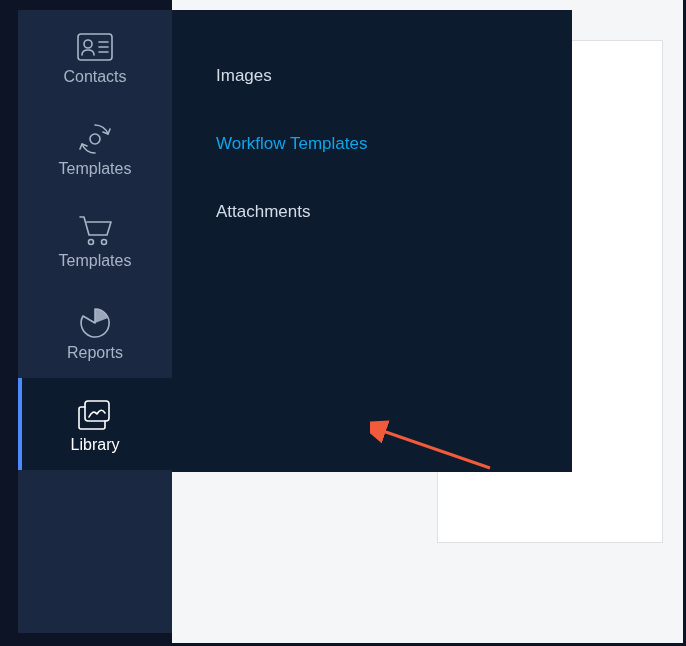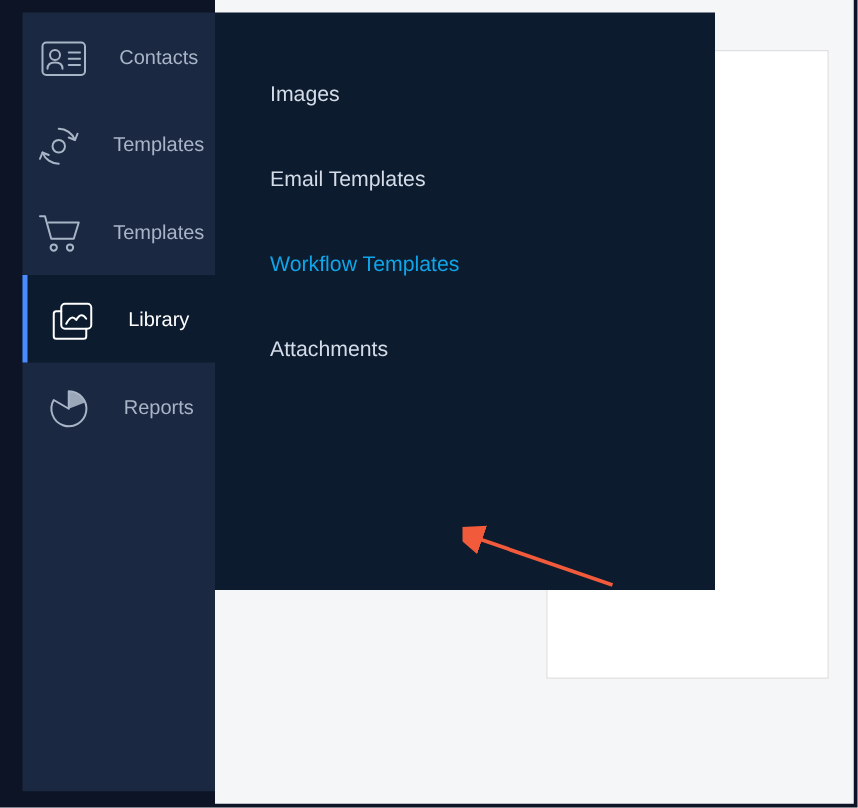--- a/index.html
+++ b/index.html
@@ -34,27 +34,27 @@
       top: 10px;
       width: 154px;
       height: 623px;
       background: #1b2841;
       display: flex;
       flex-direction: column;
       z-index: 5;
     }
     .sidebar-item {
       display: flex;
-      flex-direction: row;
+      flex-direction: column;
       align-items: center;
       justify-content: center;
       padding: 20px 0 16px 0;
       cursor: pointer;
       color: #a8b5c7;
-      gap: 24px;
+      gap: 4px;
       position: relative;
     }
     .sidebar-item.active {
       background: #0d1b2e;
       color: #ffffff;
     }
     .sidebar-item.active::before {
       content: '';
       position: absolute;
       left: 0;
@@ -151,46 +151,45 @@
     <span class="icon-wrap">
       <svg width="36" height="34" viewBox="0 0 36 34">
         <path d="M3 3 L7 3 L12 21 L30 21 L34 8 L10 8"></path>
         <circle cx="14" cy="28" r="2.5"></circle>
         <circle cx="27" cy="28" r="2.5"></circle>
       </svg>
     </span>
     <span class="sidebar-label">Templates</span>
   </div>
 
+  <div class="sidebar-item">
+    <span class="icon-wrap">
+      <svg width="34" height="34" viewBox="0 0 34 34">
+        <path d="M17 17 L17 3 A14 14 0 1 1 5 10 Z" fill="none"></path>
+        <path d="M17 17 L17 3 A14 14 0 0 1 30 12 Z" fill="currentColor" stroke="none" opacity="0.9"></path>
+      </svg>
+    </span>
+    <span class="sidebar-label">Reports</span>
+  </div>
+
   <div class="sidebar-item active">
     <span class="icon-wrap">
       <svg width="36" height="32" viewBox="0 0 36 32">
         <rect x="8" y="2" width="24" height="20" rx="3"></rect>
         <path d="M8 8 L4 8 Q2 8 2 10 L2 28 Q2 30 4 30 L26 30 Q28 30 28 28 L28 22"></path>
         <path d="M12 18 Q16 10 20 15 Q24 8 28 14"></path>
       </svg>
     </span>
     <span class="sidebar-label">Library</span>
   </div>
 
-  <div class="sidebar-item">
-    <span class="icon-wrap">
-      <svg width="34" height="34" viewBox="0 0 34 34">
-        <path d="M17 17 L17 3 A14 14 0 1 1 5 10 Z" fill="none"></path>
-        <path d="M17 17 L17 3 A14 14 0 0 1 30 12 Z" fill="currentColor" stroke="none" opacity="0.9"></path>
-      </svg>
-    </span>
-    <span class="sidebar-label">Reports</span>
-  </div>
-
 </div>
 
 <div class="flyout">
   <div class="flyout-item">Images</div>
-  <div class="flyout-item">Email Templates</div>
   <div class="flyout-item hovered">Workflow Templates</div>
   <div class="flyout-item">Attachments</div>
 </div>
 
 <svg class="arrow" width="130" height="60">
   <defs>
     <marker id="ah" markerWidth="10" markerHeight="10" refX="2" refY="4" orient="auto">
       <path d="M0,0 L0,8 L10,4 Z" fill="#f15a3a"></path>
     </marker>
   </defs>

